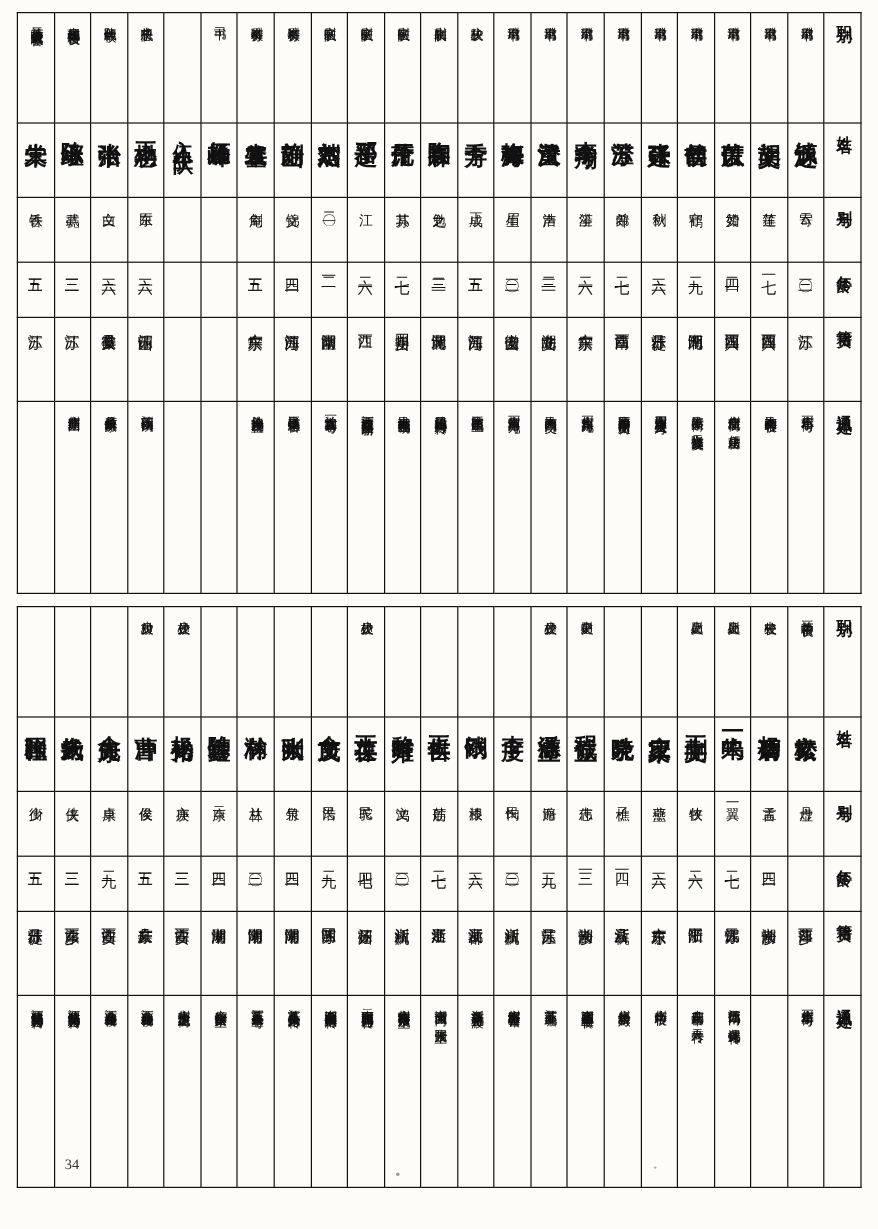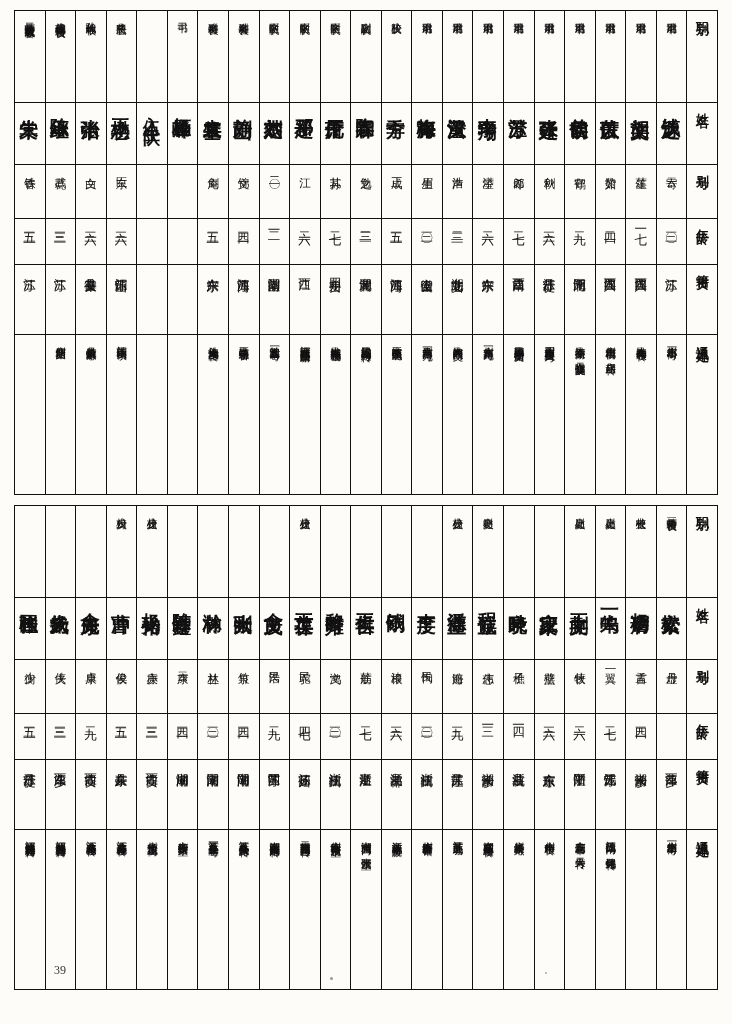--- a/index.html
+++ b/index.html
@@ -1539,16 +1539,16 @@
             <td class="hdrlab hdr">
               <div class="cellbox center">
                 <span class="vt">通讯处</span>
               </div>
             </td>
           </tr>
         </tbody>
     </table>
   </div>
 
-  <div class="pagenum">39</div>
+  <div class="pagenum">34</div>
   <div class="spotA"></div>
   <div class="spotB"></div>
 </div>
 
 </body></html>

